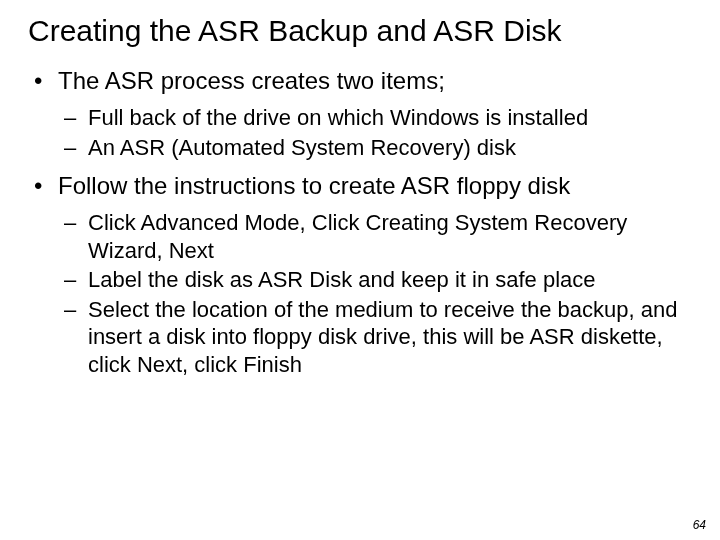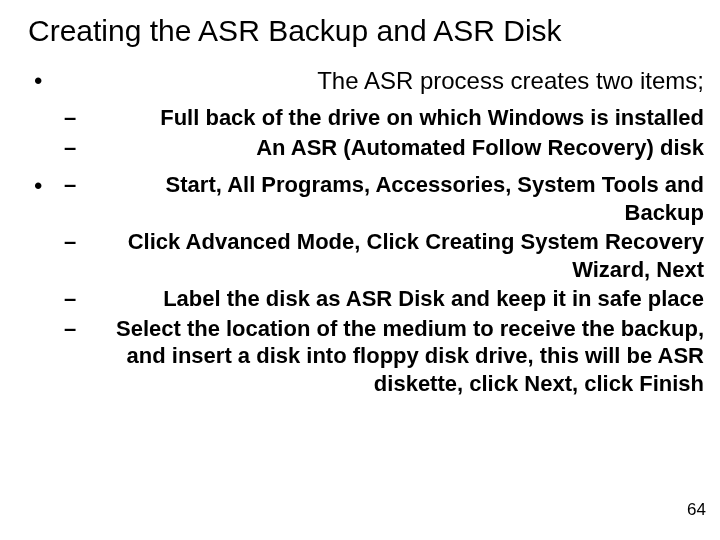--- a/index.html
+++ b/index.html
@@ -1,43 +1,43 @@
 <!DOCTYPE html>
 <html><head>
 <meta charset="utf-8">
 <style>
   * { margin: 0; padding: 0; box-sizing: border-box; }
   html, body { width: 720px; height: 540px; background: #fff; font-family: Arial, Helvetica, sans-serif; color: #000; }
-  .slide { width: 720px; height: 540px; position: relative; padding: 14px 16px 18px 28px; }
+  .slide { width: 720px; height: 540px; position: relative; padding: 14px 28px 18px 28px; }
   .title { font-size: 30px; font-weight: 400; letter-spacing: 0; margin-bottom: 18px; }
-  ul.level1 { list-style: none; padding-left: 0; text-align: right; }
+  ul.level1 { list-style: none; padding-left: 0; }
   ul.level1 > li { font-size: 24px; margin-bottom: 6px; padding-left: 30px; position: relative; line-height: 1.25; }
   ul.level1 > li::before { content: "•"; position: absolute; left: 6px; top: 0; font-size: 24px; }
-  ul.level2 { list-style: none; padding-left: 0; margin-top: 8px; margin-bottom: 10px; font-weight: bold; }
+  ul.level2 { list-style: none; padding-left: 0; margin-top: 8px; margin-bottom: 10px; }
   ul.level2 > li { font-size: 22px; padding-left: 30px; position: relative; line-height: 1.25; margin-bottom: 2px; }
   ul.level2 > li::before { content: "–"; position: absolute; left: 6px; top: 0; font-size: 22px; }
-  .page-num { position: absolute; right: 14px; bottom: 20px; font-size: 17px; }
+  .page-num { position: absolute; right: 14px; bottom: 8px; font-size: 12px; font-style: italic; }
 </style>
 </head>
 <body>
 
 <div class="slide">
   <h1 class="title">Creating the ASR Backup and ASR Disk</h1>
 
   <ul class="level1">
     <li>
       <span>The ASR process creates two items;</span>
       <ul class="level2">
         <li>Full back of the drive on which Windows is installed</li>
-        <li>An ASR (Automated Follow Recovery) disk</li>
+        <li>An ASR (Automated System Recovery) disk</li>
       </ul>
     </li>
     <li>
+      <span>Follow the instructions to create ASR floppy disk</span>
       <ul class="level2">
-        <li>Start, All Programs, Accessories, System Tools and Backup</li>
         <li>Click Advanced Mode, Click Creating System Recovery Wizard, Next</li>
         <li>Label the disk as ASR Disk and keep it in safe place</li>
         <li>Select the location of the medium to receive the backup, and insert a disk into floppy disk drive, this will be ASR diskette, click Next, click Finish</li>
       </ul>
     </li>
   </ul>
 
   <div class="page-num">64</div>
 </div>
 

